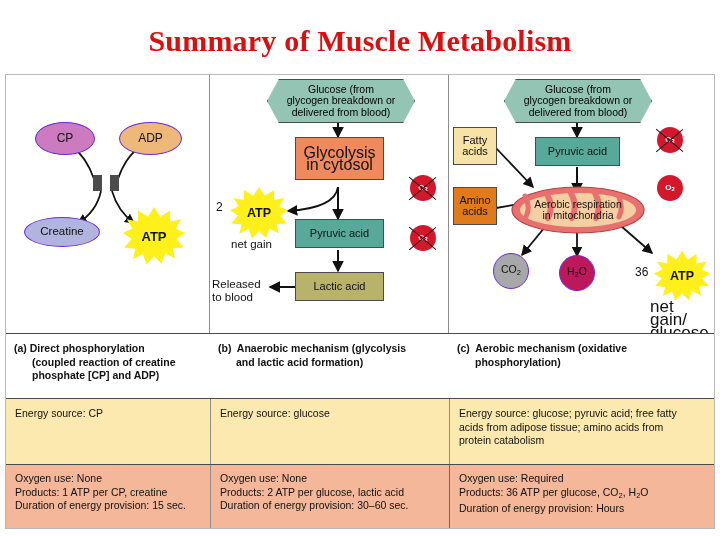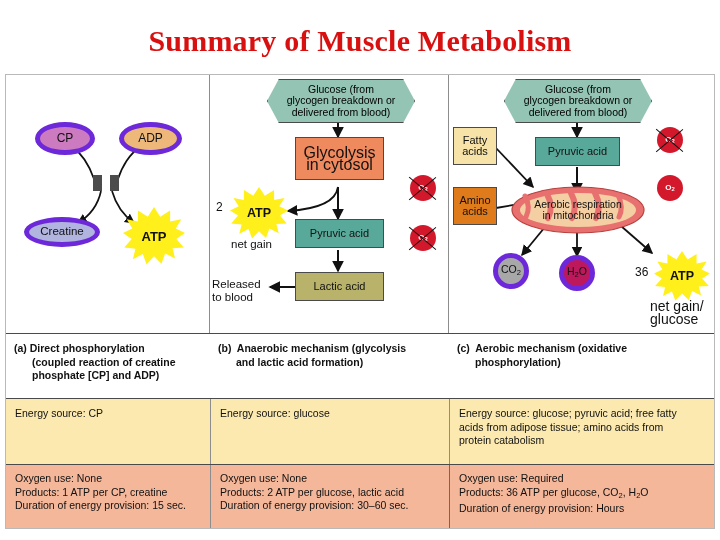--- a/index.html
+++ b/index.html
@@ -46,21 +46,21 @@
 
   
   .oxy{position:absolute;left:0;top:390px;width:100%;height:63px;background:#f4b79a;}
   .ocell{position:absolute;top:0;height:100%;box-sizing:border-box;padding:7px 10px 0 9px;}
   .ocell .ln{font-size:10.5px;color:#111;line-height:13.5px;white-space:pre;}
 
   
   .node{position:absolute;box-sizing:border-box;
         display:flex;align-items:center;justify-content:center;
         text-align:center;color:#111;}
-  .oval{border-radius:50%;border:5px solid #6d28d9;}
+  .oval{border-radius:50%;border:1px solid #6d28d9;}
   .boxn{border:1px solid #4a4a4a;}
 
   .lbl{line-height:11.5px;}
 
   
   .burst{
     position:absolute;
     background:#ffef1b;
     clip-path:polygon(50% 0%,60% 17%,76% 6%,76% 25%,94% 21%,85% 37%,100% 45%,86% 55%,
                       98% 70%,80% 71%,84% 89%,68% 80%,62% 98%,50% 85%,38% 99%,32% 81%,
@@ -251,21 +251,21 @@
     <div class="node oval" style="left:110px;top:180px;width:36px;height:36px;background:#be185d;">
       <span class="lbl" style="font-size:10.5px;">H<span class="sub">2</span>O</span>
     </div>
 
     <div style="position:absolute;left:186px;top:190px;font-size:12px;color:#111;">36</div>
 
     <div class="burst" style="left:205px;top:176px;width:56px;height:50px;font-size:12.5px;">
       <span>ATP</span>
     </div>
 
-    <div style="position:absolute;left:201px;top:225px;font-size:14px;color:#111;line-height:13px;white-space:pre-line;">net gain/
+    <div style="position:absolute;left:201px;top:225px;font-size:17px;color:#111;line-height:13px;white-space:pre-line;">net gain/
 glucose</div>
 
     <div class="o2" style="left:208px;top:52px;width:26px;height:26px;">
       <span>O<span class="sub">2</span></span>
       <div class="slash"></div>
       <div class="slash2"></div>
     </div>
 
     <div class="o2" style="left:208px;top:100px;width:26px;height:26px;">
       <span>O<span class="sub">2</span></span>

